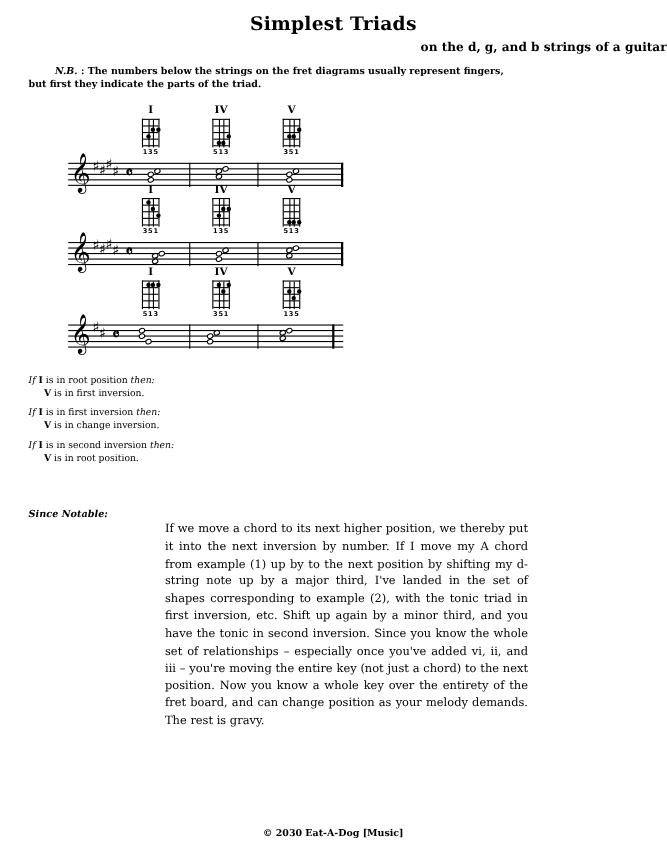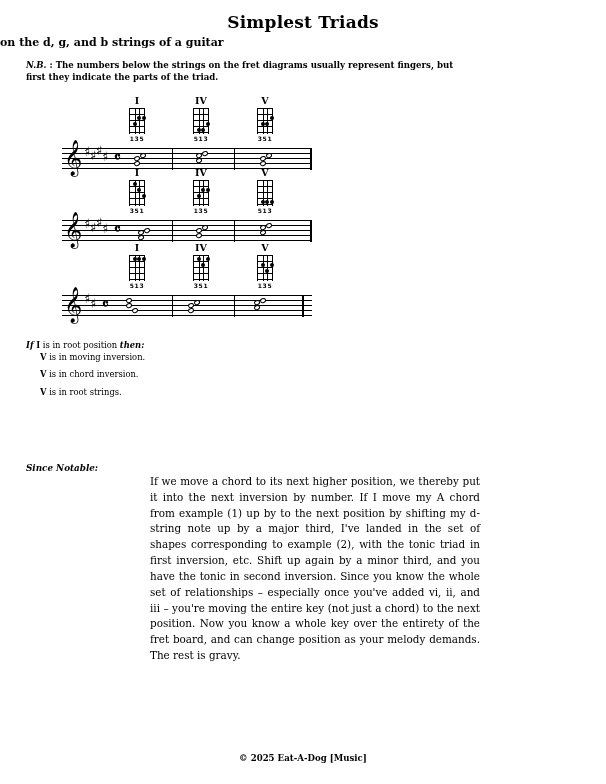--- a/index.html
+++ b/index.html
@@ -31,36 +31,37 @@
     text-align: center;
     font-size: 17px;
     font-weight: bold;
     letter-spacing: 0.2px;
   }
   .subtitle {
     position: absolute;
     top: 36px;
     left: 0;
     width: 606px;
-    text-align: left;
+    text-align: right;
     font-size: 11px;
     font-weight: bold;
   }
   .nb {
     position: absolute;
     top: 59px;
     left: 26px;
     width: 448px;
     font-size: 8.6px;
     font-weight: bold;
     line-height: 1.42;
     text-align: left;
   }
   .nb em {
     font-style: italic;
+    margin-left: 24px;
   }
 
   
   .system {
     position: absolute;
     left: 62px;
   }
   #system-1 { top: 96px; }
   #system-2 { top: 168px; }
   #system-3 { top: 243px; }
@@ -208,21 +209,21 @@
     left: 26px;
     width: 240px;
     font-size: 8.4px;
     line-height: 1.42;
   }
   .rule-group {
     margin-bottom: 5.5px;
   }
   .rule-line { white-space: nowrap; }
   .rule-line.indent { padding-left: 14px; }
-  .kw { font-style: italic; font-weight: bold; }
+  .kw { font-style: italic; font-weight: normal; }
   .rn { font-weight: bold; font-style: normal; }
   .body-it { font-style: italic; }
   .also {
     position: absolute;
     top: 463px;
     left: 26px;
     font-size: 8.8px;
     font-weight: bold;
     font-style: italic;
   }
@@ -519,37 +520,45 @@
   </div>
 
   <div class="rules">
 
     <div class="rule-group">
       <div class="rule-line">
         <span class="kw">If</span>
         <span class="rn">I</span><span> is in root position </span><span class="kw">then:</span>
       </div>
       <div class="rule-line indent">
-        <span class="rn">V</span><span> is in moving inversion.</span>
+        <span class="rn">V</span><span> is in first inversion.</span>
       </div>
     </div>
 
     <div class="rule-group">
+      <div class="rule-line">
+        <span class="kw">If</span>
+        <span class="rn">I</span><span> is in first inversion </span><span class="kw">then:</span>
+      </div>
       <div class="rule-line indent">
-        <span class="rn">V</span><span> is in chord inversion.</span>
+        <span class="rn">V</span><span> is in change inversion.</span>
       </div>
     </div>
 
     <div class="rule-group">
+      <div class="rule-line">
+        <span class="kw">If</span>
+        <span class="rn">I</span><span> is in second inversion </span><span class="kw">then:</span>
+      </div>
       <div class="rule-line indent">
-        <span class="rn">V</span><span> is in root strings.</span>
+        <span class="rn">V</span><span> is in root position.</span>
       </div>
     </div>
 
   </div>
 
   <div class="also">Since Notable:</div>
 
   <div class="para">If we move a chord to its next higher position, we thereby put it into the next inversion by number. If I move my A chord from example (1) up by to the next position by shifting my d-string note up by a major third, I've landed in the set of shapes corresponding to example (2), with the tonic triad in first inversion, etc. Shift up again by a minor third, and you have the tonic in second inversion. Since you know the whole set of relationships – especially once you've added vi, ii, and iii – you're moving the entire key (not just a chord) to the next position. Now you know a whole key over the entirety of the fret board, and can change position as your melody demands. The rest is gravy.</div>
 
-  <div class="footer">© 2025 Eat-A-Dog [Music]</div>
+  <div class="footer">© 2030 Eat-A-Dog [Music]</div>
 
 </div>
 
 </body></html>

